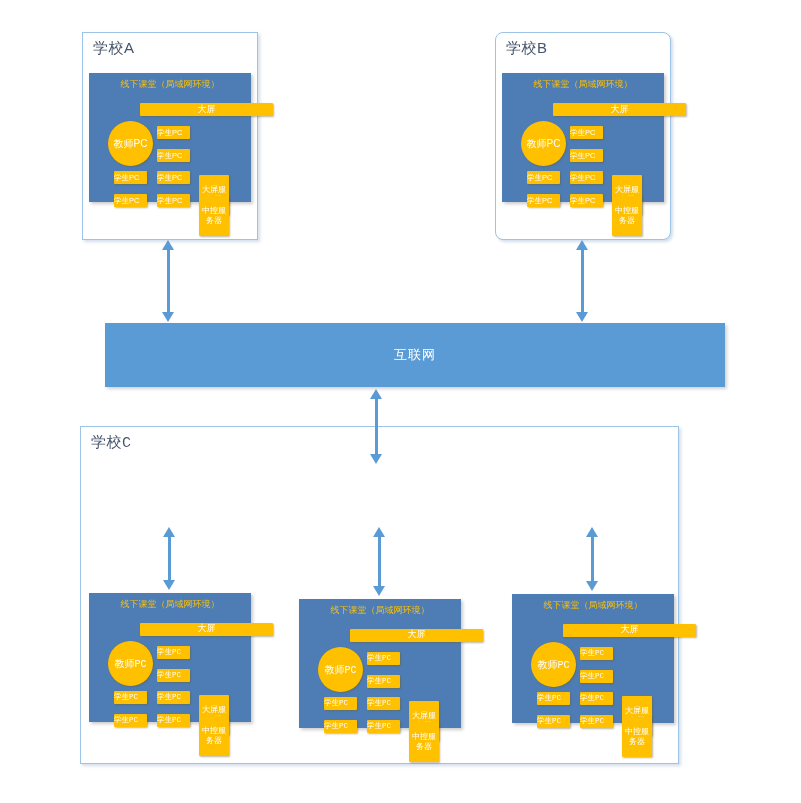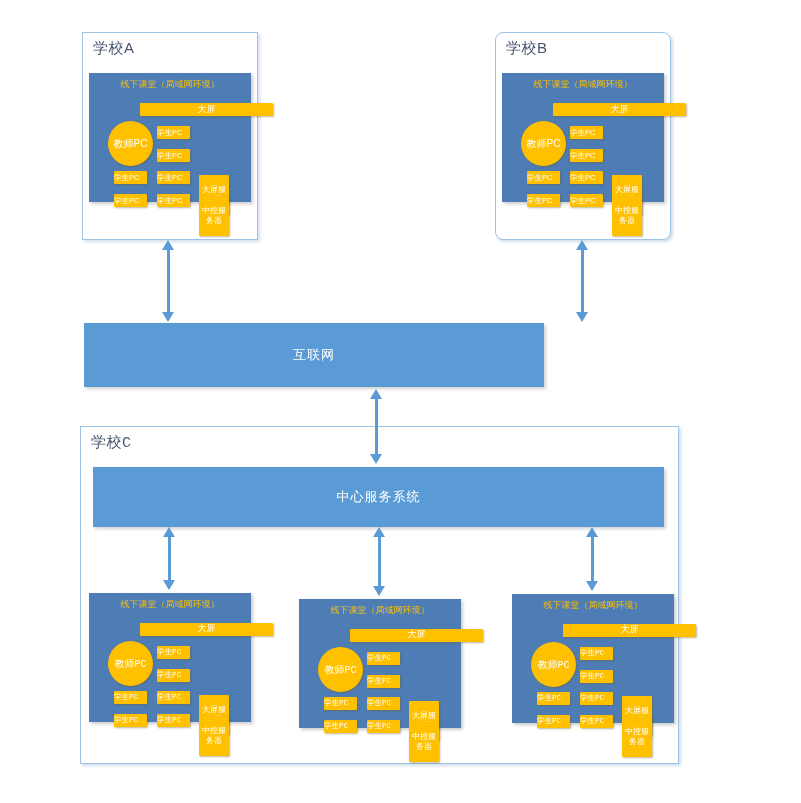--- a/index.html
+++ b/index.html
@@ -20,21 +20,21 @@
   #school-a{left:82px;top:32px;width:174px;height:206px;}
   #school-b{left:495px;top:32px;width:174px;height:206px;border-radius:8px;}
   #school-c{left:80px;top:426px;width:597px;height:336px;font-family:Liberation Mono, monospace;}
   
   .hbar{
     position:absolute;background:var(--bar-blue,#5B9BD5);
     color:var(--white-text,#fff);font-size:13px;letter-spacing:1px;
     display:flex;align-items:center;justify-content:center;
     box-shadow:2px 2px 3px rgba(110,110,110,.3);
   }
-  #internet-bar{left:84px;top:323px;width:460px;height:64px;}
+  #internet-bar{left:105px;top:323px;width:620px;height:64px;}
   #central-bar{left:12px;top:40px;width:571px;height:60px;}
   
   .classroom-slot{position:absolute;width:162px;height:129px;}
   #cr-a{left:6px;top:40px;}
   #cr-b{left:6px;top:40px;}
   #cr-c1{left:8px;top:166px;}
   #cr-c2{left:218px;top:172px;}
   #cr-c3{left:431px;top:167px;}
   .classroom{
     position:relative;width:100%;height:100%;
@@ -128,23 +128,20 @@
   </div>
 </div>
   </section>
 
   <div class="hbar" id="internet-bar">
     <span>互联网</span>
   </div>
 
   <section class="school" id="school-c">
     <div class="school-label">学校C</div>
-    <div class="hbar" id="central-bar">
-      <span>中心服务系统</span>
-    </div>
     <div class="classroom-slot" id="cr-c1">
   <div class="classroom">
     <div class="cr-title">线下课堂（局域网环境）</div>
     <div class="big-screen ynode">大屏</div>
     <div class="teacher-pc ynode">教师PC</div>
     <div class="student-pc ynode s-r1c2">学生PC</div>
     <div class="student-pc ynode s-r2c2">学生PC</div>
     <div class="student-pc ynode s-r3c1">学生PC</div>
     <div class="student-pc ynode s-r3c2">学生PC</div>
     <div class="student-pc ynode s-r4c1">学生PC</div>

